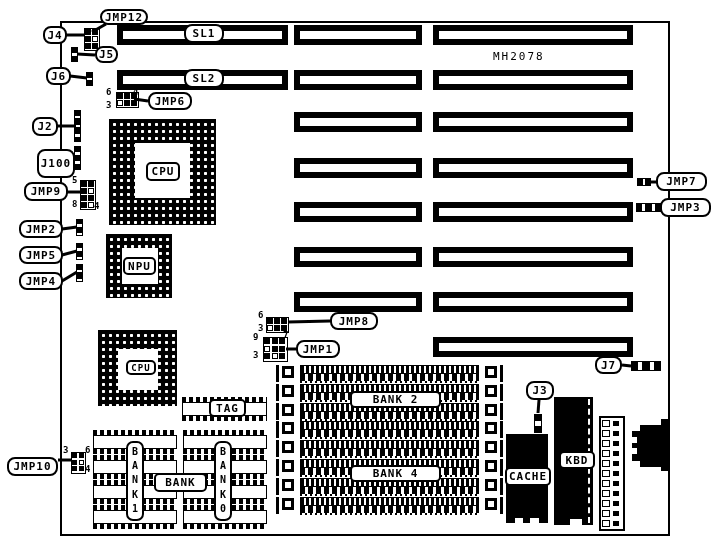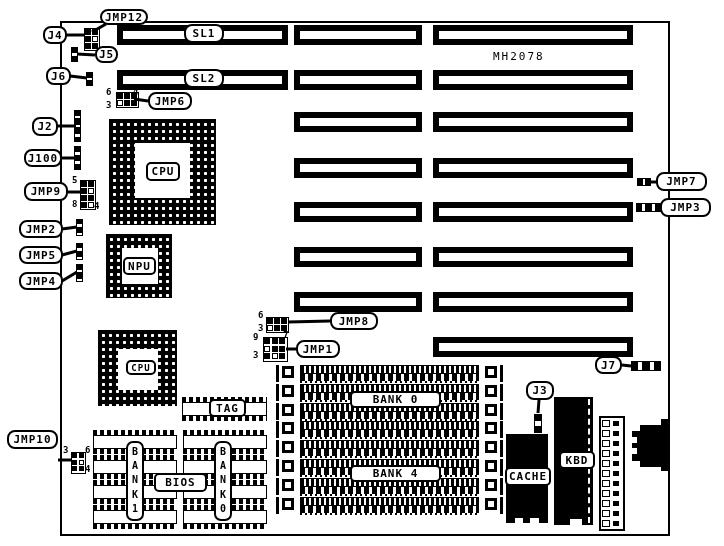--- a/index.html
+++ b/index.html
@@ -138,21 +138,21 @@
     <div class="abs clipbox" style="left: 282px; top: 479px; width: 12px; height: 12px;"></div>
     <div class="abs clipbar" style="left: 500px; top: 478px; width: 3px; height: 17px;"></div>
     <div class="abs clipbox" style="left: 485px; top: 479px; width: 12px; height: 12px;"></div>
     <div class="abs simm-top" style="left: 300px; top: 497px; width: 179px; height: 9px;"></div>
     <div class="abs simm-bot" style="left: 300px; top: 506px; width: 179px; height: 7px;"></div>
     <div class="abs simm-dot" style="left: 300px; top: 513px; width: 179px; height: 2px;"></div>
     <div class="abs clipbar" style="left: 276px; top: 497px; width: 3px; height: 17px;"></div>
     <div class="abs clipbox" style="left: 282px; top: 498px; width: 12px; height: 12px;"></div>
     <div class="abs clipbar" style="left: 500px; top: 497px; width: 3px; height: 17px;"></div>
     <div class="abs clipbox" style="left: 485px; top: 498px; width: 12px; height: 12px;"></div>
-    <div class="abs complabel" style="left: 350px; top: 391px; width: 91px; height: 17px;">BANK 0</div>
+    <div class="abs complabel" style="left: 350px; top: 391px; width: 91px; height: 17px;">BANK 2</div>
     <div class="abs complabel" style="left: 350px; top: 465px; width: 91px; height: 17px;">BANK 4</div>
     <div class="abs pinrow" style="left: 182px; top: 397px; width: 85px; height: 5px;"></div>
     <div class="abs dipbody" style="left: 182px; top: 402px; width: 85px; height: 14px;"></div>
     <div class="abs pinrow" style="left: 182px; top: 416px; width: 85px; height: 5px;"></div>
     <div class="abs pinrow" style="left: 93px; top: 430px; width: 84px; height: 5px;"></div>
     <div class="abs dipbody" style="left: 93px; top: 435px; width: 84px; height: 14px;"></div>
     <div class="abs pinrow" style="left: 93px; top: 449px; width: 84px; height: 5px;"></div>
     <div class="abs pinrow" style="left: 93px; top: 455px; width: 84px; height: 5px;"></div>
     <div class="abs dipbody" style="left: 93px; top: 460px; width: 84px; height: 14px;"></div>
     <div class="abs pinrow" style="left: 93px; top: 474px; width: 84px; height: 5px;"></div>
@@ -178,21 +178,21 @@
 A
 N
 K
 1</div>
     <div class="abs vlabel" style="left: 214px; top: 441px; width: 18px; height: 80px;">B
 A
 N
 K
 0</div>
     <div class="abs complabel" style="left: 209px; top: 399px; width: 37px; height: 18px;">TAG</div>
-    <div class="abs complabel" style="left: 154px; top: 473px; width: 53px; height: 19px;">BIOS</div>
+    <div class="abs complabel" style="left: 154px; top: 473px; width: 53px; height: 19px;">BANK</div>
     <div class="abs complabel" style="left: 505px; top: 467px; width: 46px; height: 19px;">CACHE</div>
     <div class="abs complabel" style="left: 559px; top: 451px; width: 36px; height: 18px;">KBD</div>
     <div class="abs chip" style="left: 506px; top: 434px; width: 42px; height: 89px;"></div>
     <div class="abs chip" style="left: 554px; top: 397px; width: 39px; height: 128px;"></div>
     <div class="abs white" style="left: 515px; top: 518px; width: 8px; height: 7px;"></div>
     <div class="abs white" style="left: 530px; top: 518px; width: 9px; height: 7px;"></div>
     <div class="abs white" style="left: 570px; top: 519px; width: 12px; height: 7px;"></div>
     <div class="abs " style="left: 588px; top: 399px; width: 0px; height: 124px; border-left: 2px dashed rgb(255, 255, 255); z-index: 2;"></div>
     <div class="abs " style="left: 599px; top: 416px; width: 26px; height: 115px; border: 2px solid rgb(0, 0, 0); background: rgb(255, 255, 255); z-index: 1;"></div>
     <div class="abs cell" style="left: 602px; top: 420px; width: 8px; height: 7px; background: rgb(255, 255, 255);"></div>
@@ -314,32 +314,32 @@
     <div class="abs cell" style="left: 637px; top: 361px; width: 6px; height: 10px; background: rgb(255, 255, 255); z-index: 3;"></div>
     <div class="abs cell" style="left: 643px; top: 361px; width: 6px; height: 10px; background: rgb(0, 0, 0); z-index: 3;"></div>
     <div class="abs cell" style="left: 649px; top: 361px; width: 6px; height: 10px; background: rgb(255, 255, 255); z-index: 3;"></div>
     <div class="abs cell" style="left: 655px; top: 361px; width: 6px; height: 10px; background: rgb(0, 0, 0); z-index: 3;"></div>
     <div class="abs callout" style="left: 100px; top: 9px; width: 48px; height: 16px;">JMP12</div>
     <div class="abs callout" style="left: 43px; top: 26px; width: 24px; height: 18px;">J4</div>
     <div class="abs callout" style="left: 95px; top: 46px; width: 23px; height: 17px;">J5</div>
     <div class="abs callout" style="left: 46px; top: 67px; width: 25px; height: 18px;">J6</div>
     <div class="abs callout" style="left: 148px; top: 92px; width: 44px; height: 18px;">JMP6</div>
     <div class="abs callout" style="left: 32px; top: 117px; width: 26px; height: 19px;">J2</div>
-    <div class="abs callout" style="left: 24px; top: 149px; width: 38px; height: 18px;">J100</div>
+    <div class="abs callout" style="left: 37px; top: 149px; width: 38px; height: 29px;">J100</div>
     <div class="abs callout" style="left: 24px; top: 182px; width: 44px; height: 19px;">JMP9</div>
     <div class="abs callout" style="left: 19px; top: 220px; width: 44px; height: 18px;">JMP2</div>
     <div class="abs callout" style="left: 19px; top: 246px; width: 44px; height: 18px;">JMP5</div>
     <div class="abs callout" style="left: 19px; top: 272px; width: 44px; height: 18px;">JMP4</div>
     <div class="abs callout" style="left: 656px; top: 172px; width: 51px; height: 19px;">JMP7</div>
     <div class="abs callout" style="left: 660px; top: 198px; width: 51px; height: 19px;">JMP3</div>
     <div class="abs callout" style="left: 330px; top: 312px; width: 48px; height: 18px;">JMP8</div>
     <div class="abs callout" style="left: 296px; top: 340px; width: 44px; height: 18px;">JMP1</div>
     <div class="abs callout" style="left: 595px; top: 356px; width: 27px; height: 18px;">J7</div>
     <div class="abs callout" style="left: 526px; top: 381px; width: 28px; height: 19px;">J3</div>
-    <div class="abs callout" style="left: 7px; top: 430px; width: 51px; height: 19px;">JMP10</div>
+    <div class="abs callout" style="left: 7px; top: 457px; width: 51px; height: 19px;">JMP10</div>
     <div class="abs callout" style="left: 184px; top: 24px; width: 40px; height: 19px;">SL1</div>
     <div class="abs callout" style="left: 184px; top: 69px; width: 40px; height: 19px;">SL2</div>
     <div class="abs digit" style="left: 106px; top: 88px; width: 8px; height: 9px;">6</div>
     <div class="abs digit" style="left: 133px; top: 88px; width: 8px; height: 9px;">4</div>
     <div class="abs digit" style="left: 106px; top: 101px; width: 8px; height: 9px;">3</div>
     <div class="abs digit" style="left: 72px; top: 176px; width: 8px; height: 9px;">5</div>
     <div class="abs digit" style="left: 72px; top: 200px; width: 8px; height: 9px;">8</div>
     <div class="abs digit" style="left: 94px; top: 202px; width: 8px; height: 9px;">4</div>
     <div class="abs digit" style="left: 258px; top: 311px; width: 8px; height: 9px;">6</div>
     <div class="abs digit" style="left: 258px; top: 324px; width: 8px; height: 9px;">3</div>

